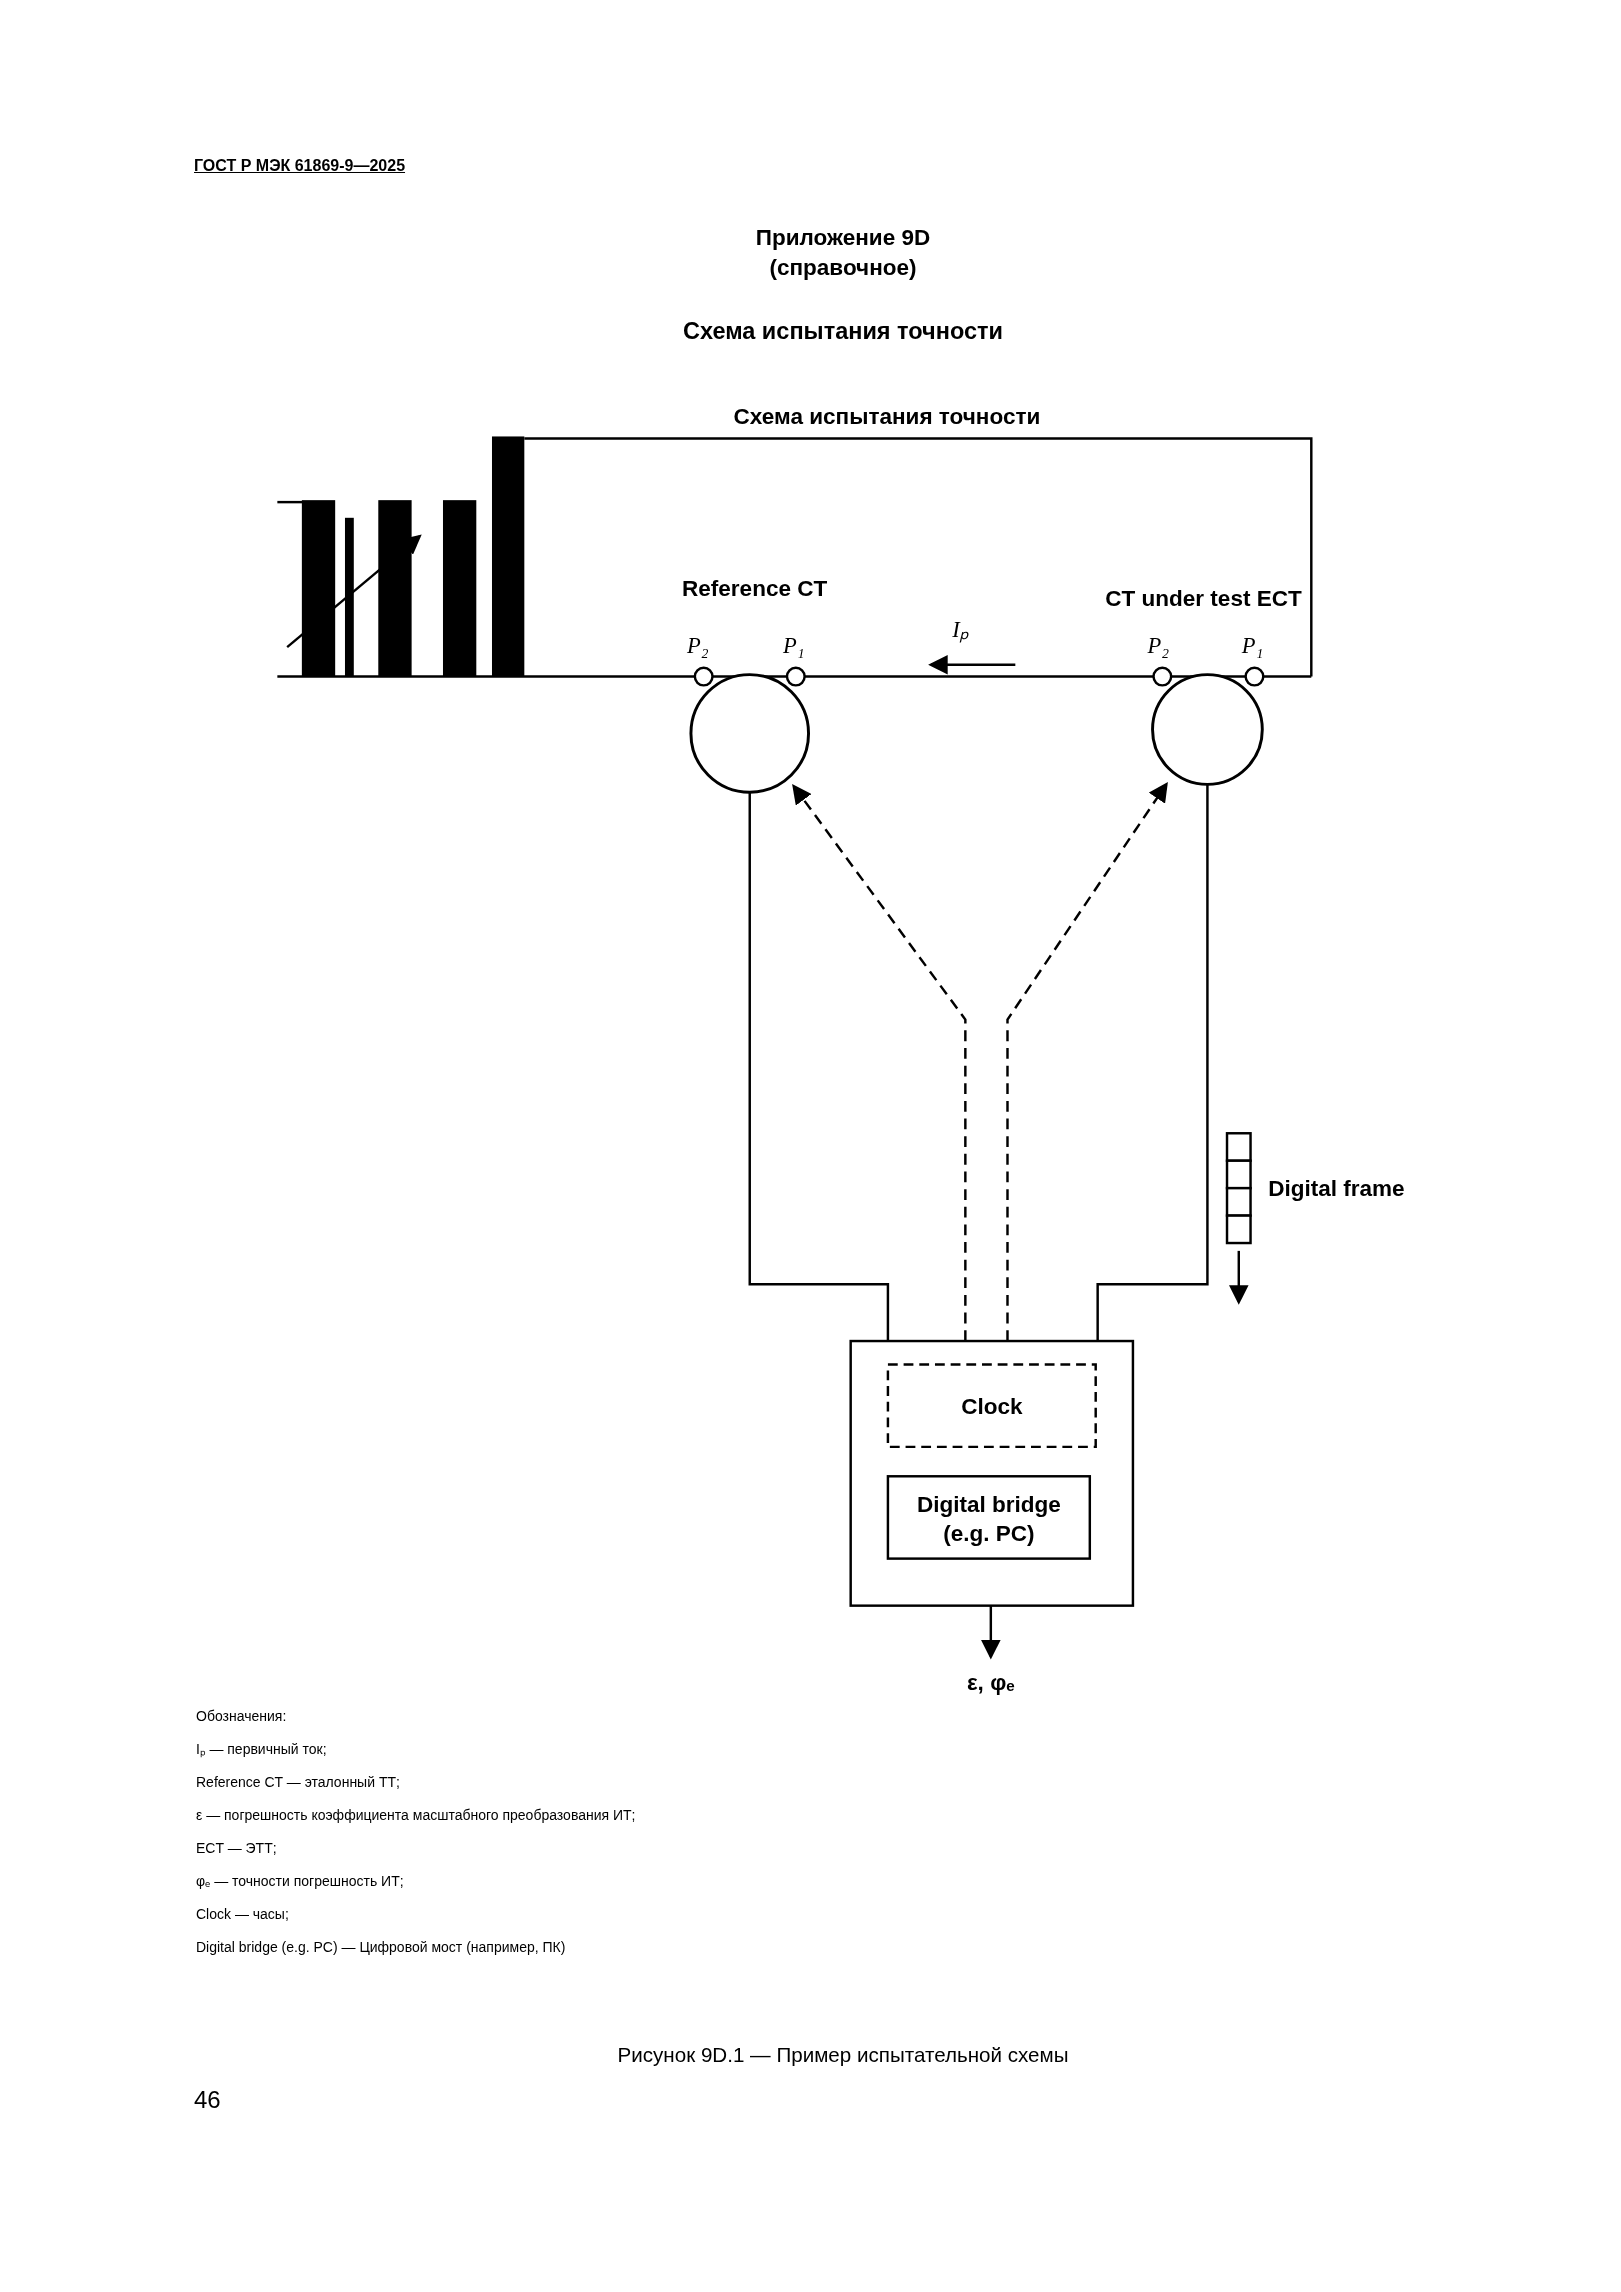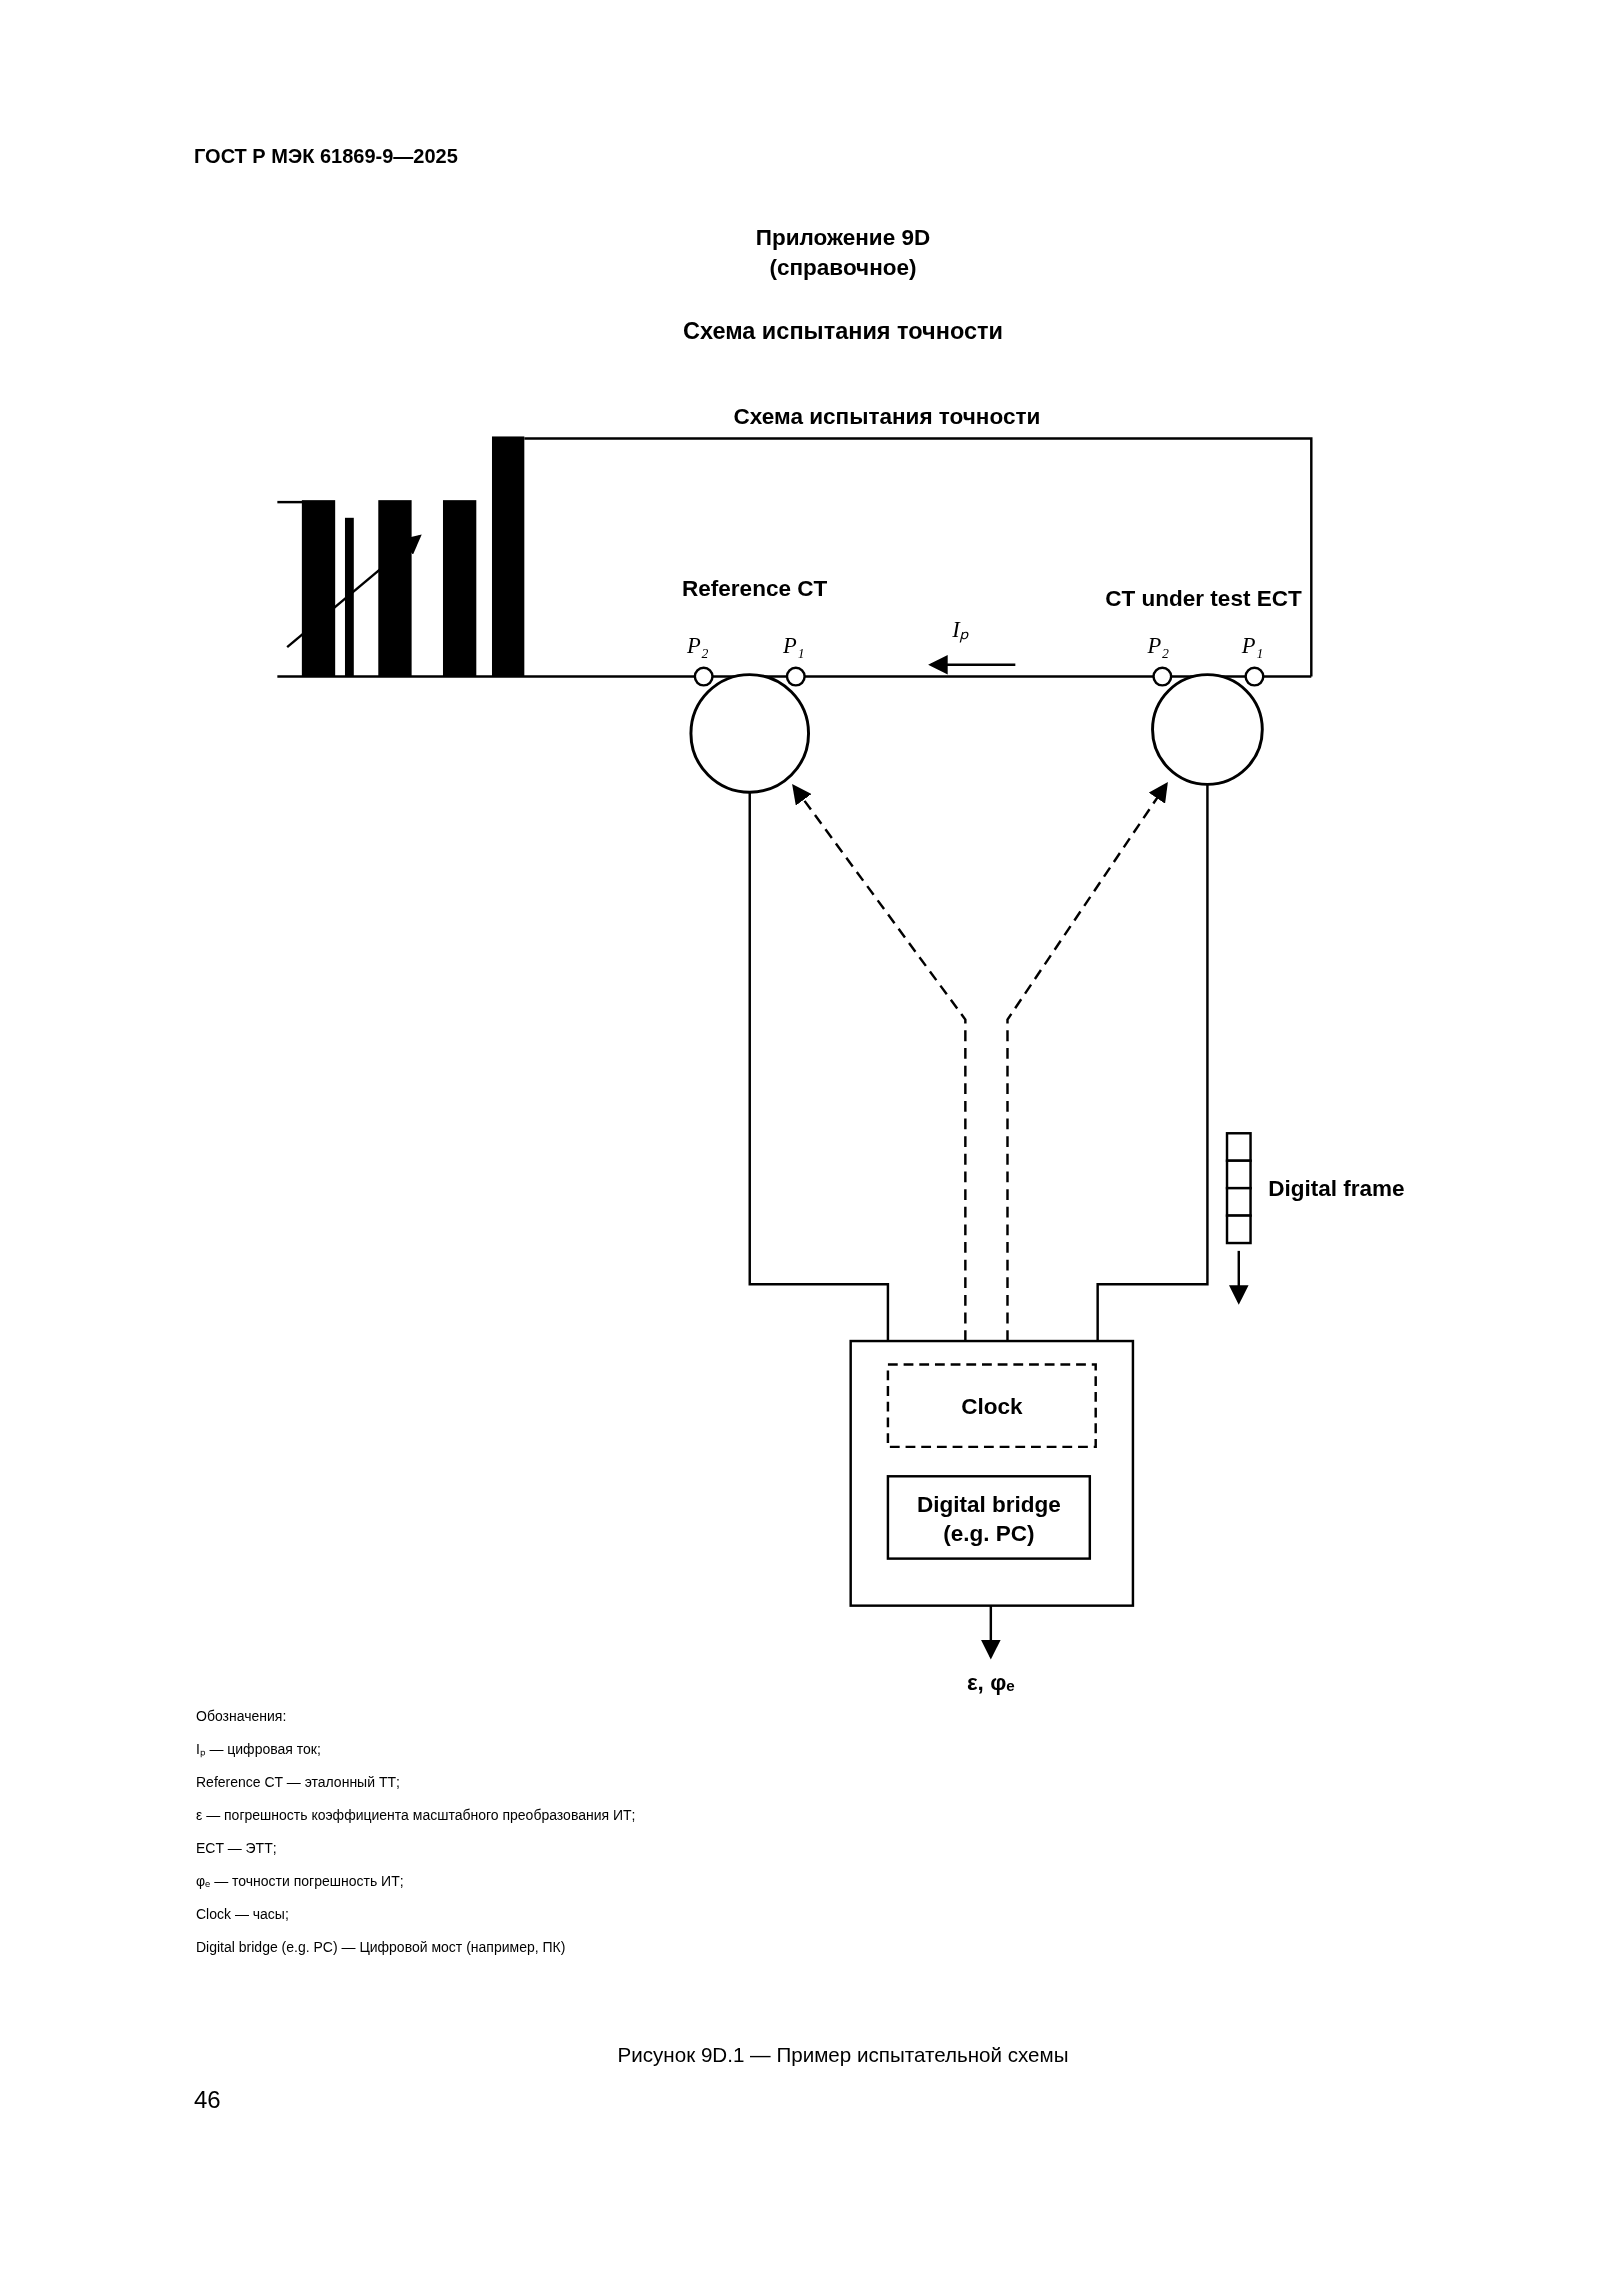--- a/index.html
+++ b/index.html
@@ -7,22 +7,22 @@
     position: relative;
     width: 1621px;
     height: 2293px;
     background: #ffffff;
     font-family: "Liberation Sans", sans-serif;
     color: #000;
     overflow: hidden;
   }
   .abs { position: absolute; }
   .doc-header {
-    left: 194px; top: 145px;
-    font-size: 20px; font-weight: bold;
+    left: 194px; top: 157px;
+    font-size: 16px; font-weight: bold; text-decoration: underline;
   }
   .centered {
     left: 59px; width: 1568px; text-align: center;
   }
   .appendix-title   { top: 225px; font-size: 22.5px; font-weight: bold; }
   .appendix-sub     { top: 255px; font-size: 22.5px; font-weight: bold; }
   .section-title    { top: 318px; font-size: 23.5px; font-weight: bold; }
   .legend {
     left: 196px; top: 1700px;
     font-size: 14px; line-height: 33px;
@@ -133,21 +133,21 @@
       <rect class="box" x="906" y="1506" width="206" height="84"></rect>
       <text x="1009" y="1542" text-anchor="middle" class="svg-bold">Digital bridge</text>
       <text x="1009" y="1572" text-anchor="middle" class="svg-bold">(e.g. PC)</text>
       <line class="ln" x1="1011" y1="1638" x2="1011" y2="1690" marker-end="url(#arr)"></line>
       <text x="1011" y="1724" text-anchor="middle" class="svg-out">ε, φₑ</text>
     </g>
   </svg>
 
   <div class="abs legend">
     <div class="legend-line">Обозначения:</div>
-    <div class="legend-line">Iₚ — цифровая ток;</div>
+    <div class="legend-line">Iₚ — первичный ток;</div>
     <div class="legend-line">Reference CT — эталонный ТТ;</div>
     <div class="legend-line">ε — погрешность коэффициента масштабного преобразования ИТ;</div>
     <div class="legend-line">ECT — ЭТТ;</div>
     <div class="legend-line">φₑ — точности погрешность ИТ;</div>
     <div class="legend-line">Clock — часы;</div>
     <div class="legend-line">Digital bridge (e.g. PC) — Цифровой мост (например, ПК)</div>
   </div>
 
   <div class="abs centered figure-caption">Рисунок 9D.1 — Пример испытательной схемы</div>
   <div class="abs page-number">46</div>

